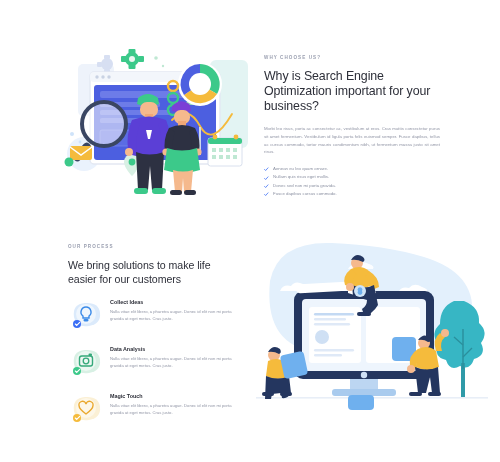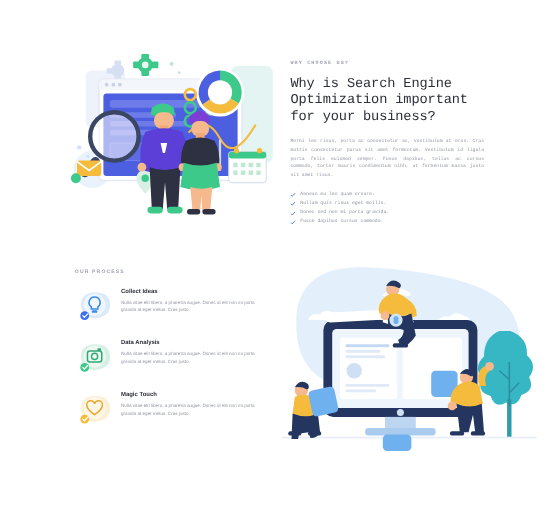--- a/index.html
+++ b/index.html
@@ -4,21 +4,21 @@
 <style>
   html,body{margin:0;padding:0;}
   body{
     width:500px;height:462px;overflow:hidden;background:#ffffff;
     font-family:"Liberation Sans", sans-serif;
     -webkit-font-smoothing:antialiased;
   }
   .page{position:relative;width:500px;height:462px;background:#fff;}
 
   
-  .sec1{position:absolute;left:0;top:0;width:500px;height:215px;font-family:Liberation Mono, monospace;}
+  .sec1{position:absolute;left:0;top:0;width:500px;height:215px;}
   .sec1-art{position:absolute;left:60px;top:42px;width:200px;height:165px;}
   .sec1-txt{position:absolute;left:264px;top:56px;width:176px;}
 
   .eyebrow{
     font-size:4.6px;letter-spacing:1.05px;color:#9a9fb0;
     text-transform:uppercase;font-weight:700;margin:0 0 8px 0;line-height:1;
   }
   .h2{
     font-size:12.4px;line-height:15.2px;color:#2d2f39;font-weight:400;
     margin:0;letter-spacing:-0.1px;
@@ -213,20 +213,21 @@
           <span>Fusce dapibus cursus commodo.</span>
         </li>
       </ul>
     </div>
   </section>
 
   <section class="sec2">
 
     <div class="sec2-txt">
       <p class="eyebrow">OUR PROCESS</p>
+      <h2 class="h2b">We bring solutions to make life easier for our customers</h2>
 
       <div class="feat">
         <span class="feat-ico">
           <svg viewBox="0 0 42 40" width="42" height="40">
             <path d="M10 20 q-2-13 11-14 q14-1 15 10 q1 11-11 13 q-13 2-15-9z" fill="#dbeafb"></path>
             <circle cx="22" cy="17" r="10" fill="#ffffff" opacity=".55"></circle>
             <path d="M22 10 a5 5 0 0 1 3 9 v2 h-6 v-2 a5 5 0 0 1 3-9z" fill="none" stroke="#3b8ae8" stroke-width="1.4"></path>
             <rect x="19.5" y="22" width="5" height="2.4" rx="1.1" fill="#3b8ae8"></rect>
             <circle cx="13" cy="27" r="4" fill="#3b6ef5"></circle>
             <path d="M11.3 27 l1.4 1.5 l3-3.2" fill="none" stroke="#fff" stroke-width="1.1" stroke-linecap="round"></path>

